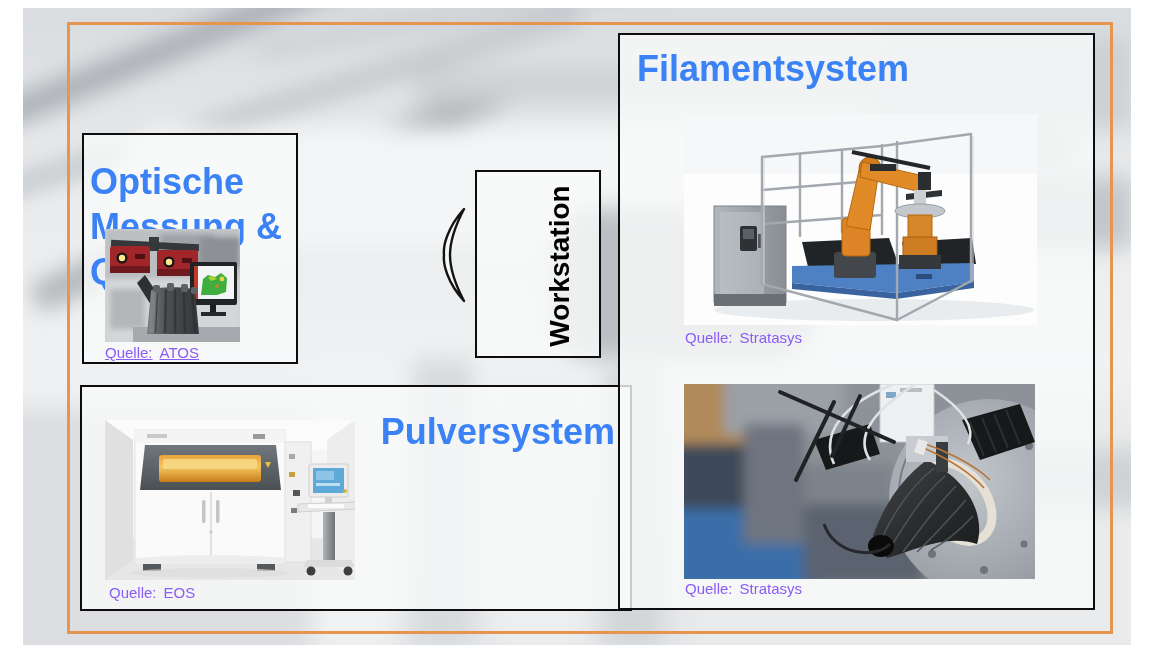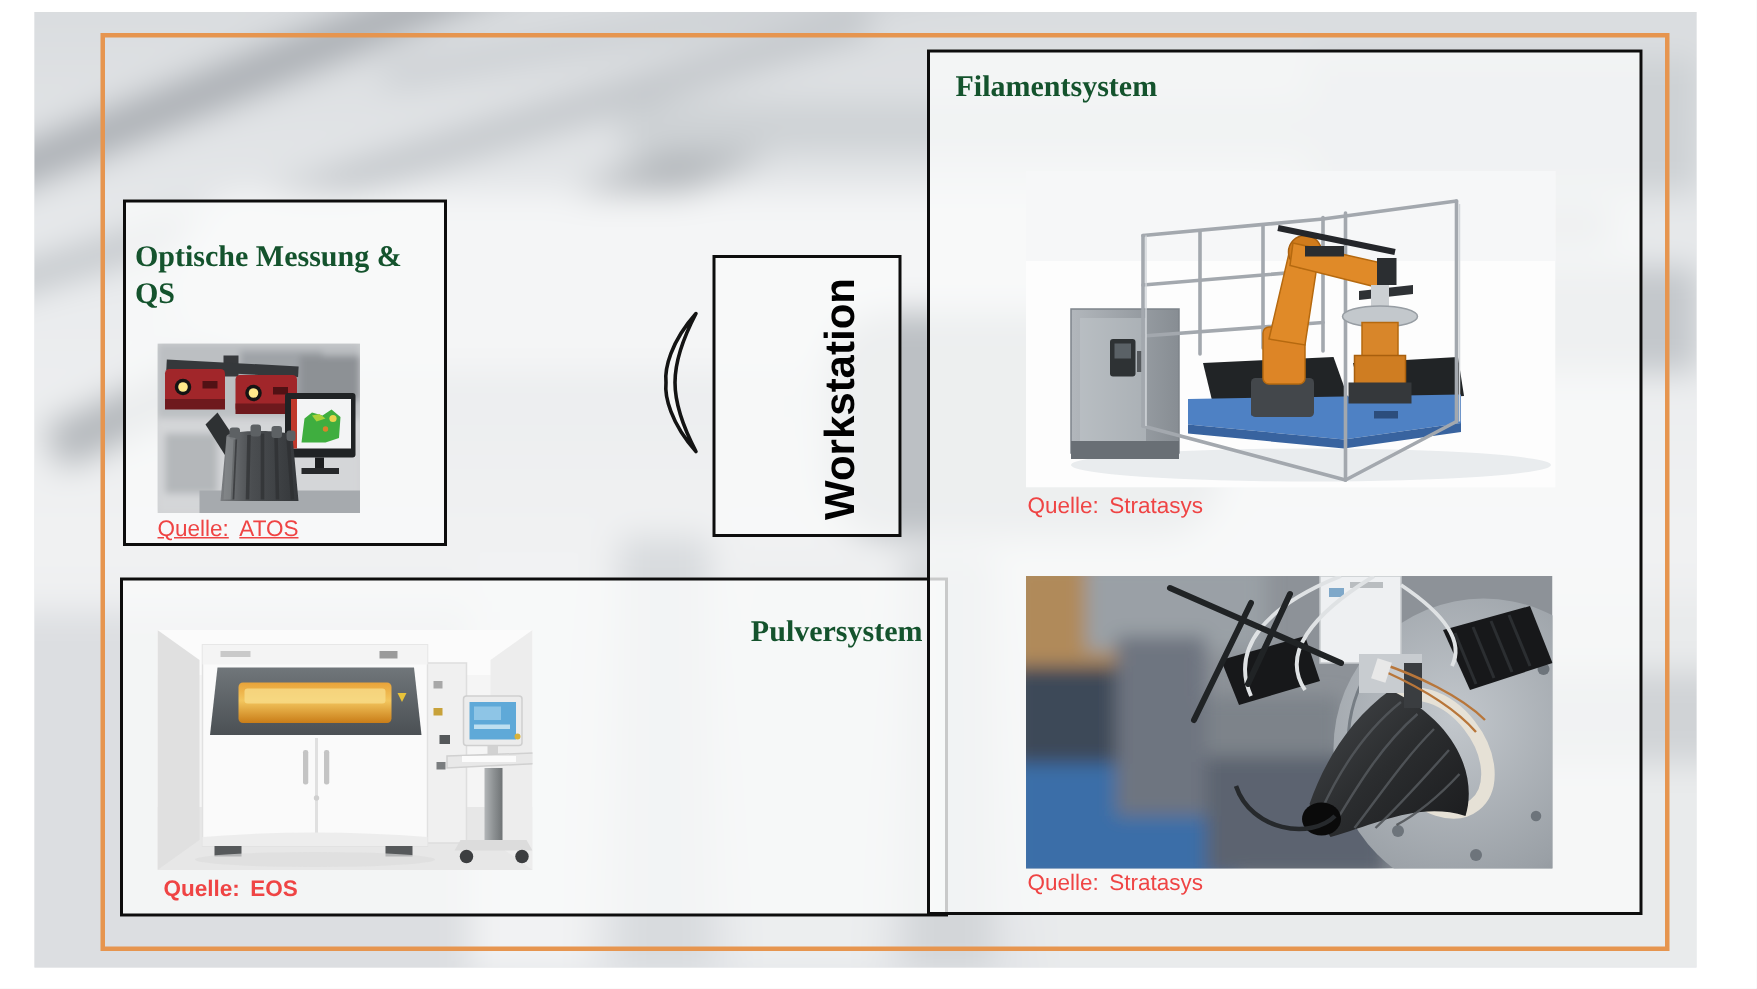--- a/index.html
+++ b/index.html
@@ -32,37 +32,37 @@
   .floorlt { left:0; top:430px; width:320px; height:260px; background:#dcdee1; }
   .floorrt { left:700px; top:420px; width:480px; height:260px; background:#e9ebec; }
   .bandrb  { left:900px; top:470px; width:260px; height:60px; background:#d0d3d6; }
 
   
   .orange-frame { position:absolute; left:67px; top:22px; width:1046px; height:612px;
                   border:3px solid #E6954F; z-index:2; pointer-events:none; }
 
   
   .box { position:absolute; border:2px solid #0d0d0d; background:rgba(249,250,250,0.80); z-index:3; }
-  .box-title { position:absolute; color:#14532d; font-weight:bold; font-size:20px; line-height:1.25;font-family:Liberation Serif, serif; }
-  .source-line { position:absolute; font-size:15px; color:#ef4444; white-space:nowrap; }
+  .box-title { position:absolute; color:#3b82f6; font-weight:bold; font-size:36px; line-height:1.25; }
+  .source-line { position:absolute; font-size:15px; color:#8b5cf6; white-space:nowrap; }
   .source-line .src-val { margin-left:7px; }
 
   .box-optical     { left:82px;  top:133px; width:216px; height:231px; }
   .optical-title   { left:6px;   top:24px;   width:202px; }
   .img-atos        { position:absolute; left:21px; top:94px; width:135px; height:113px; }
   .optical-source  { left:21px;  top:209px;text-decoration:underline; }
 
   .box-workstation { left:475px; top:170px; width:126px; height:188px; }
   .ws-title { position:absolute; left:83px; top:94px; transform:translate(-50%,-50%) rotate(-90deg);
               white-space:nowrap; font-weight:bold; font-size:28px; color:#000; }
 
   .box-powder      { left:80px;  top:385px; width:552px; height:226px; }
   .powder-title    { right:15px; top:22px;  text-align:right; }
   .img-eos         { position:absolute; left:23px; top:33px; width:250px; height:160px; }
-  .powder-source   { left:27px;  top:197px;font-weight:bold; }
+  .powder-source   { left:27px;  top:197px; }
 
   .box-filament    { left:618px; top:33px;  width:477px; height:577px; }
   .filament-title  { left:17px;  top:11px; }
   .img-robot       { position:absolute; left:64px; top:79px;  width:353px; height:211px; }
   .filament-source-1 { left:65px; top:294px; }
   .img-nozzle      { position:absolute; left:64px; top:349px; width:351px; height:195px; }
   .filament-source-2 { left:65px; top:545px; }
 
   
   .bracket { position:absolute; left:441px; top:206px; width:26px; height:98px; z-index:4; }

